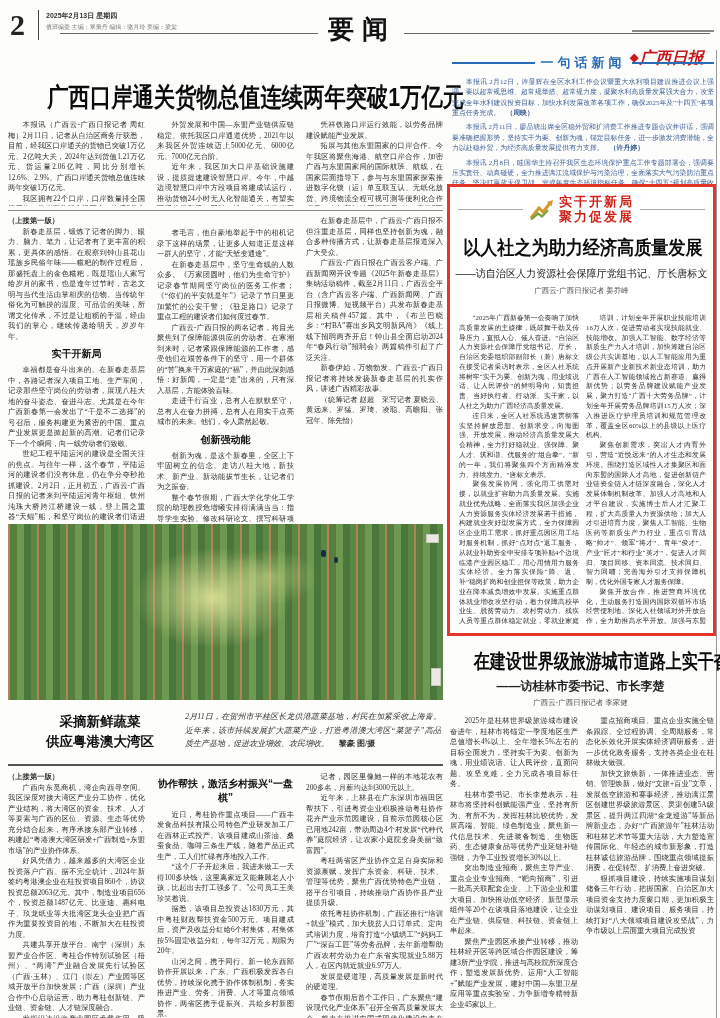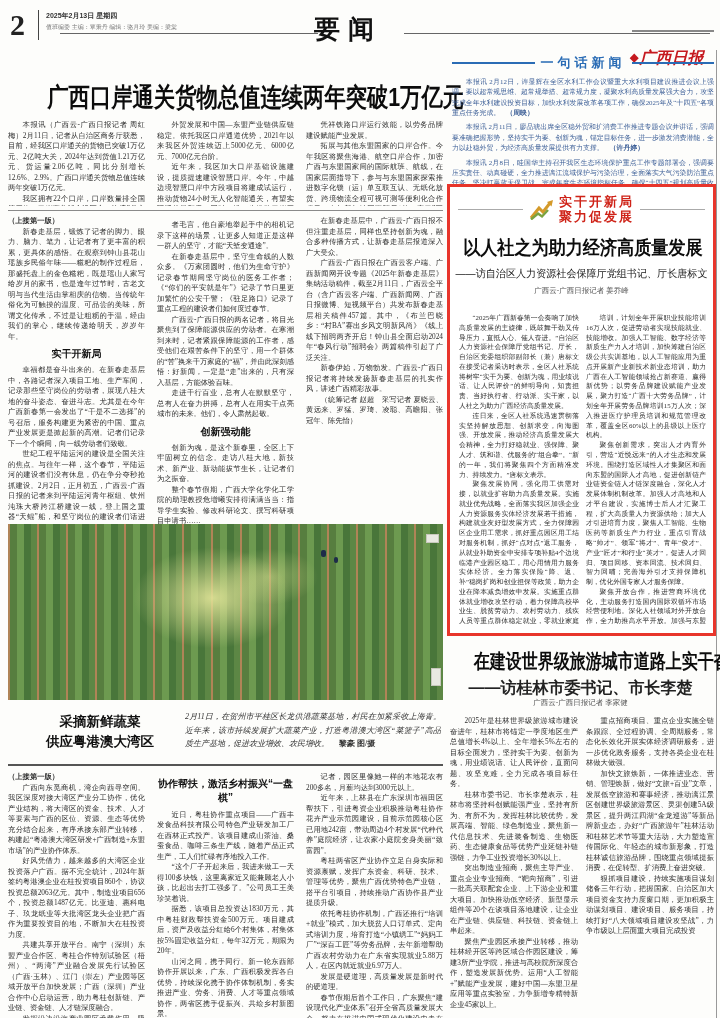--- a/index.html
+++ b/index.html
@@ -61,21 +61,21 @@
 
 <div class="page">
 
   <div class="abs pagenum" style="left:10px;top:8px;">2</div>
   <div class="abs hdr-vline" style="left:38px;top:10px;height:30px;"></div>
   <div class="abs" style="left:46px;top:11px;width:220px;">
     <div class="hdr-date">2025年2月13日 星期四</div>
     <div class="hdr-staff">值班编委 主编：覃秉丹 编辑：骆月玲 美编：梁棠</div>
   </div>
   <div class="abs hline" style="left:60px;top:33px;width:258px;"></div>
-  <div class="abs section-title" style="left:314px;top:12px;">要闻</div>
+  <div class="abs section-title" style="left:328px;top:12px;">要闻</div>
   <div class="abs hline" style="left:404px;top:33px;width:306px;"></div>
   <div class="abs masthead" style="left:630px;top:8px;margin-top:40px;">
     <span class="dia">◆</span><span>广西日报</span>
   </div>
   <div class="abs masthead-rule" style="left:632px;top:30px;width:82px;"></div>
   <div class="abs vline" style="left:716px;top:50px;height:968px;background:#999;"></div>
 
   <div class="abs lead-headline" style="left:8px;top:80px;width:436px;">广西口岸通关货物总值连续两年突破1万亿元</div>
   <div class="col" style="left:8px;top:120px;width:137px;height:86px;">
       <p>本报讯（广西云-广西日报记者 周红梅）2月11日，记者从自治区商务厅获悉，目前，经我区口岸通关的货物已突破1万亿元、2亿吨大关，2024年达到货值1.21万亿元、货运量2.06亿吨，同比分别增长12.6%、2.9%。广西口岸通关货物总值连续两年突破1万亿元。</p>
@@ -95,21 +95,21 @@
     <p class="contmark">（上接第一版）</p>
     <div>
         <p>新春走基层，锻炼了记者的脚力、眼力、脑力、笔力，让记者有了更丰富的积累，更具体的感悟。在观察到钟山县花山瑶族乡民俗年味——糍粑的制作过程后，那盛托盘上的金色糍粑，既是瑶山人家写给岁月的家书，也是逢年过节时，古老文明与当代生活由掌相庆的信物。当传统年俗化为可触摸的温度、可品尝的美味，所谓文化传承，不过是让粗粝的手温，经由我们的掌心，继续传递给明天，岁岁年年。</p>
       </div>
     <div class="subhead">实干开新局</div>
     <div>
         <p>幸福都是奋斗出来的。在新春走基层中，各路记者深入项目工地、生产车间，记录那些坚守岗位的劳动者，展现八桂大地的奋斗姿态、奋进斗志。尤其是在今年广西新春第一会发出了“干是不二选择”的号召后，服务构建更为紧密的中国、重点产业发展更是掀起新的高潮。记者们记录下一个个瞬间，向一线劳动者们致敬。</p>
         <p>世纪工程平陆运河的建设是全国关注的焦点。与往年一样，这个春节，平陆运河的建设者们没有休息，仍在争分夺秒抢抓建设。2月2日，正月初五，广西云-广西日报的记者来到平陆运河青年枢纽、钦州沌珠大桥跨江桥建设一线，登上国之重器“天鲲”船，和坚守岗位的建设者们话进度、聊家常，捕捉这个春天里的坚守、期盼和祝福。</p>
       </div>
   </div>
-  <div class="col" style="left:157px;top:220px;width:137px;height:304px;">
+  <div class="col" style="left:157px;top:228px;width:137px;height:304px;">
     <div>
         <p>者毛言，他自豪地举起手中的相机记录下这样的场景，让更多人知道正是这样一群人的坚守，才能“天堑变通途”。</p>
         <p>在新春走基层中，坚守生命线的人数众多。《万家团圆时，他们为生命守护》记录春节期间坚守岗位的医务工作者；《“你们的平安就是年”》记录了节日里更加繁忙的公安干警；《驻足路口》记录了重点工程的建设者们如何度过春节。</p>
         <p>广西云-广西日报的两名记者，将目光聚焦到了保障能源供应的劳动者。在寒潮到来时，记者紧跟保障能源的工作者，感受他们在艰苦条件下的坚守，用一个群体的“苦”换来千万家庭的“福”，并由此深刻感悟：好新闻，一定是“走”出来的，只有深入基层，方能体验百味。</p>
         <p>走进千行百业，总有人在默默坚守，总有人在奋力拼搏，总有人在用实干点亮城市的未来。他们，令人肃然起敬。</p>
       </div>
     <div class="subhead">创新强动能</div>
     <div>
         <p>创新为魂，是这个新春里，全区上下牢固树立的信念。走访八桂大地，新技术、新产业、新动能拔节生长，让记者们为之振奋。</p>
         <p>整个春节假期，广西大学化学化工学院的助理教授危增曦安排得满满当当：指导学生实验、修改科研论文、撰写科研项目申请书……</p>
@@ -205,21 +205,21 @@
         <p>聚焦发展协同，强化用工供需对接，以就业扩容助力高质量发展。实施就业优先战略，全面落实我区加强企业人力资源服务实体经济发展若干措施，构建就业友好型发展方式，全力保障园区企业用工需求，抓好重点园区用工结对服务机制，抓好“点对点”返工服务，从就业补助资金中安排专项补贴4个边境临港产业园区稳工，用心用情用力服务实体经济。全力落实保险“降、返、补”稳岗扩岗和创业担保等政策，助力企业在降本减负增效中发展。实施重点群体就业增收攻坚行动，着力保障高校毕业生、脱贫劳动力、农村劳动力、残疾人员等重点群体稳定就业，零就业家庭动态清零，千方百计让无业者有业可就、有业者能提升、从业者收入增加、失业者得到救助、创业者获得支持，以就业之稳促社会之安、经济发展。</p>
       </div>
     <div class="col" style="left:136px;top:126px;width:120px;height:312px;font-size:6.8px;">
         <p>培训，计划全年开展职业技能培训16万人次，促进劳动者实现技能就业、技能增收。加强人工智能、数字经济等新质生产力人才培训，加快筹建自治区级公共实训基地，以人工智能应用为重点开展新产业新技术新业态培训，助力广西在人工智能领域抢占新赛道、赢得新优势；以劳务品牌建设赋能产业发展，聚力打造“广西十大劳务品牌”，计划全年开展劳务品牌培训15万人次；深入推进医疗护理员培训和规范管理改革，覆盖全区60%以上的县级以上医疗机构。</p>
         <p>聚焦创新需求，突出人才内育外引，营造“近悦远来”的人才生态和发展环境。围绕打造区域性人才集聚区和面向东盟的国际人才高地，促进创新链产业链资金链人才链深度融合，深化人才发展体制机制改革。加强人才高地和人才平台建设，实施博士后人才汇聚工程，扩大高质量人力资源供给；加大人才引进培育力度，聚焦人工智能、生物医药等新质生产力行业，重点引育战略“帅才”、领军“将才”、青年“俊才”、产业“匠才”和行业“英才”，促进人才回归、项目回移、资本回流、技术回归、智力回哺；完善海外引才支持保障机制，优化外国专家人才服务保障。</p>
         <p>聚焦开放合作，推进营商环境优化，主动服务打造国内国际双循环市场经营便利地。深化人社领域对外开放合作，全力助推高水平开放。加强与东盟国家、粤港澳大湾区的人力资源领域交流合作，推进“一带一路”技能筑梦行动，用好中国—东盟人才资源开发与合作广西基地等平台，服务构建更为紧密的中国—东盟命运共同体；积极稳妥推进边境地区外籍人员入境务工试点，助推广西边境地区经济高质量发展；强化政务服务，优化营商环境和发展环境，深化“放管服”改革，强化行风建设，完善广西“数智人社”信息系统建设，让数据多跑路、企业群众少跑腿。</p>
       </div>
   </div>
 
   <div class="abs serif-head" style="left:447px;top:648px;width:267px;font-size:20px;transform:scaleX(.8);">在建设世界级旅游城市道路上实干奋进</div>
-  <div class="abs" style="left:447px;top:678px;width:267px;text-align:center;font-family:'Liberation Sans',sans-serif;font-size:16px;font-weight:bold;color:#222;">——访桂林市委书记、市长李楚</div>
+  <div class="abs" style="left:447px;top:678px;width:267px;text-align:center;font-family:'Liberation Sans',sans-serif;font-size:12px;font-weight:bold;color:#222;">——访桂林市委书记、市长李楚</div>
   <div class="abs rb-byline" style="left:447px;top:698px;width:267px;">广西云-广西日报记者 李家健</div>
   <div class="col" style="left:450px;top:716px;width:128px;height:302px;">
       <p>2025年是桂林世界级旅游城市建设奋进年，桂林市将锚定一季度地区生产总值增长4%以上、全年增长5%左右的目标全面发力，坚持实干为要、创新为魂，用业绩说话、让人民评价，直面问题、攻坚克难，全力完成各项目标任务。</p>
       <p>桂林市委书记、市长李楚表示，桂林市将坚持科创赋能强产业，坚持有所为、有所不为，发挥桂林比较优势，发展高端、智能、绿色制造业，聚焦新一代信息技术、先进装备制造、生物医药、生态健康食品等优势产业延链补链强链，力争工业投资增长30%以上。</p>
       <p>突出制造业招商，聚焦主导产业、重点企业专业招商、“靶向招商”，引进一批高关联配套企业、上下游企业和重大项目。加快推动低空经济、新型显示组件等20个在谈项目落地建设，让企业在产业链、供应链、科技链、资金链上串起来。</p>
       <p>聚焦产业园区承接产业转移，推动桂林经开区等跨区域合作园区建设，筹建3所产业学院，推进与高校院所深度合作，塑造发展新优势。运用“人工智能+”赋能产业发展，建好中国—东盟卫星应用等重点实验室，力争新增专精特新企业45家以上。</p>
     </div>
   <div class="col" style="left:586px;top:716px;width:128px;height:302px;">
       <p>重点招商项目、重点企业实施全链条跟踪、全过程协调、全周期服务，常态化长效化开展实体经济调研服务，进一步优化政务服务，支持各类企业在桂林做大做强。</p>
       <p>加快文旅焕新，一体推进业态、营销、管理焕新，做好“文旅+百业”文章，发展低空旅游和赛事经济，推动漓江景区创建世界级旅游景区、灵渠创建5A级景区，提升两江四湖“金龙巡游”等新品牌新业态，办好“广西旅游年”桂林活动和桂林艺术节等重大活动，大力塑造宣传国际化、年轻态的城市新形象，打造桂林诚信旅游品牌，围绕重点领域提振消费，在促转型、扩消费上奋进突破。</p>

